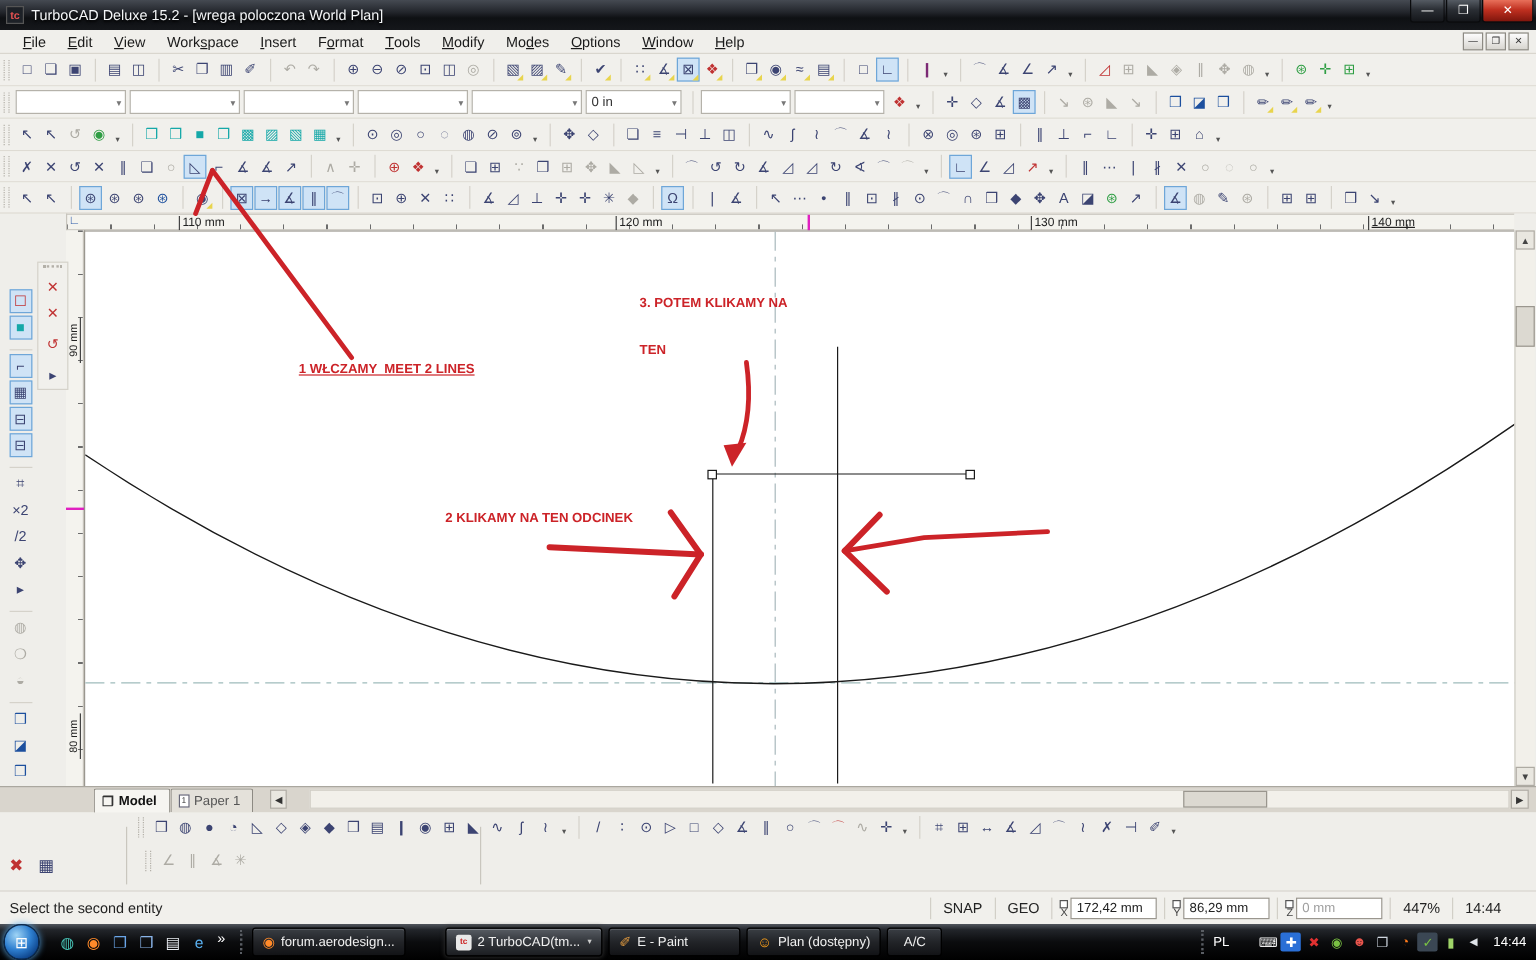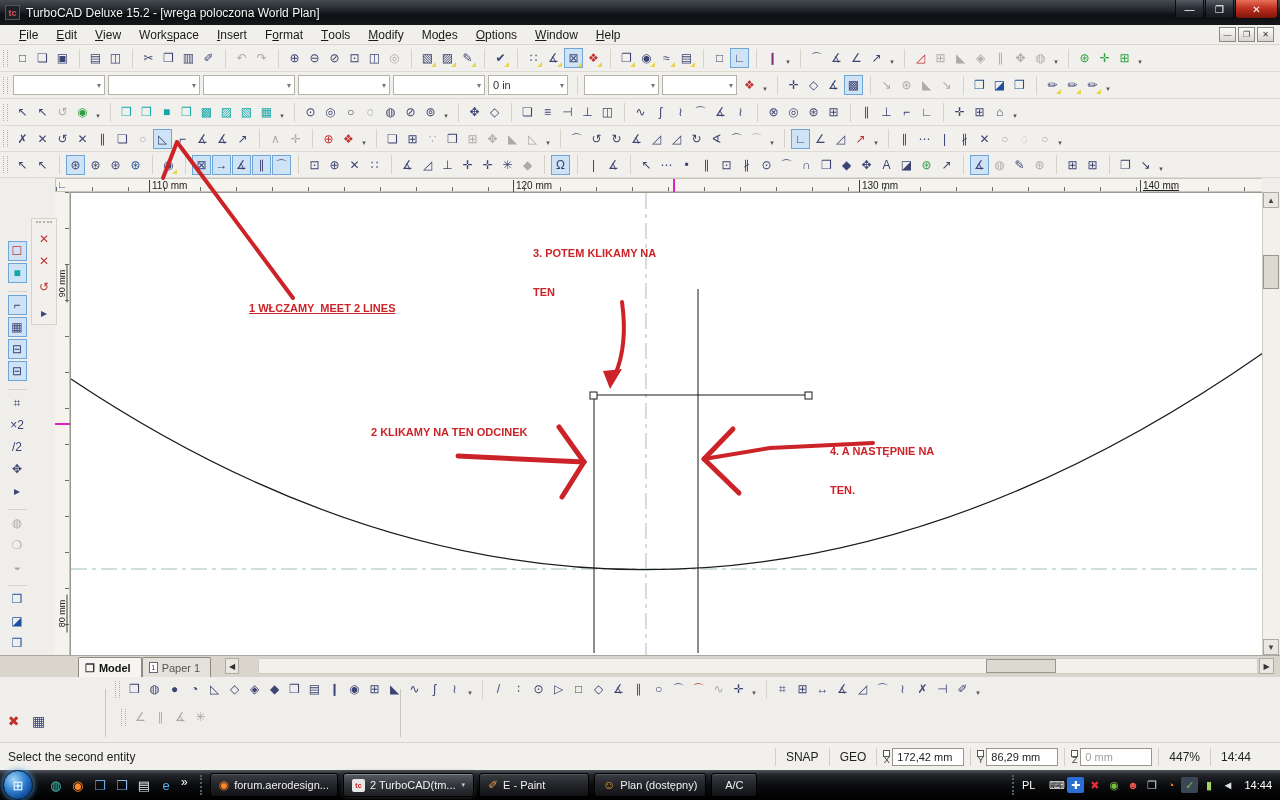--- a/index.html
+++ b/index.html
@@ -142,27 +142,27 @@
     background:radial-gradient(circle at 35% 30%,#9fd4f5,#2e7fd0 45%,#0b3f85 80%,#062a5e);
     border:1px solid #0a2a50; display:flex; align-items:center; justify-content:center;
     color:#fff; font-size:13px; box-shadow:0 0 6px #5aa9e8; }
   #quicklaunch { display:flex; align-items:center; margin-left:12px; }
   .ql-ico { width:20px; height:22px; display:flex; align-items:center; justify-content:center; font-size:13px; margin:0 1px; }
   #ql-overflow { color:#fff; font-size:12px; margin:0 6px 6px 4px; }
   .tb-grip { width:4px; height:20px; border-left:2px dotted #5a5e64; margin:0 6px; flex:none; }
   .task-btn { height:24px; display:flex; align-items:center; padding:0 8px; margin-right:5px; min-width:110px;
     background:linear-gradient(180deg,#3a3e44,#222428 50%,#121316); border:1px solid #000; border-radius:3px;
     font-size:11px; color:#f0f0f0; box-shadow:inset 0 1px 0 #575b61; white-space:nowrap; overflow:hidden; }
-  .task-btn.active { background:linear-gradient(180deg,#585d64,#33363b 50%,#1c1e22); box-shadow:inset 0 1px 0 #83878d, 0 0 4px #333; }
+  .task-btn.active { background:linear-gradient(180deg,#585d64,#33363b 50%,#1c1e22); box-shadow:inset 0 1px 0 #83878d, 0 0 4px #333;margin-left:28px; }
   .task-ico { margin-right:5px; font-size:12px; }
   .task-drop { margin-left:6px; font-size:7px; color:#ccc; }
   .tc-logo { width:13px; height:13px; background:#e8e8e8; border-radius:2px; color:#c22; font-size:7px; font-weight:bold;
     display:inline-flex; align-items:center; justify-content:center; margin-right:5px; }
   #tray { margin-left:auto; display:flex; align-items:center; padding-right:8px; }
-  #tray-lang { font-size:11px; color:#fff; margin-right:11px; }
+  #tray-lang { font-size:11px; color:#fff; margin-right:22px; }
   .tray-ico { width:17px; height:16px; display:flex; align-items:center; justify-content:center;
     font-size:11px; margin-left:2px; border-radius:2px; }
   #tray-time { font-size:11px; color:#fff; margin-left:8px; }
 </style>
 </head>
 <body>
 
 <div id="screen">
 
   <div id="titlebar">
@@ -558,24 +558,20 @@
       <rect x="519" y="199" width="7" height="7" fill="#fff" stroke="#1a1a1a"></rect>
       <rect x="734" y="199" width="7" height="7" fill="#fff" stroke="#1a1a1a"></rect>
     </svg>
   </div>
 
   <div class="anno-text" style="left:249px; top:302px;text-decoration:underline;">1 WŁCZAMY  MEET 2 LINES</div>
   <div class="anno-text" style="left:371px; top:426px;">2 KLIKAMY NA TEN ODCINEK</div>
   <div class="anno-text" style="left:533px; top:221px;">
     <div>3. POTEM KLIKAMY NA</div>
     <div>TEN</div>
-  </div>
-  <div class="anno-text" style="left:830px; top:419px;">
-    <div>4. A NASTĘPNIE NA</div>
-    <div>TEN.</div>
   </div>
 
   <svg id="overlay" viewBox="0 0 1280 800">
     <g stroke="#cc2328" fill="none" stroke-linecap="round">
       <line x1="177" y1="142" x2="163" y2="178" stroke-width="4"></line>
       <line x1="177" y1="142" x2="293" y2="298" stroke-width="4"></line>
       <path d="M622,302 Q628,345 615,375" stroke-width="4"></path>
       <line x1="458" y1="456" x2="584" y2="462" stroke-width="5"></line>
       <line x1="584" y1="462" x2="559" y2="427" stroke-width="5"></line>
       <line x1="584" y1="462" x2="562" y2="497" stroke-width="5"></line>

